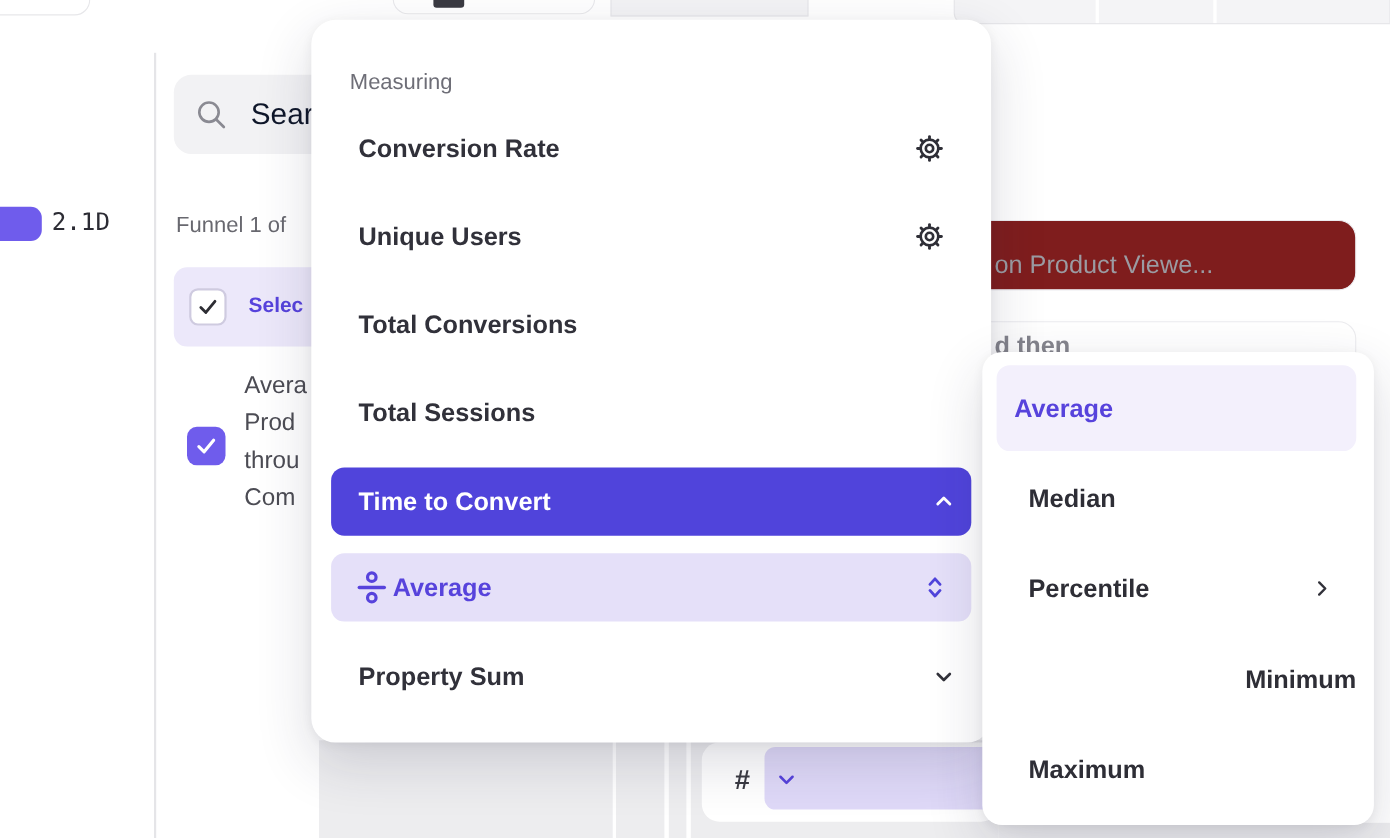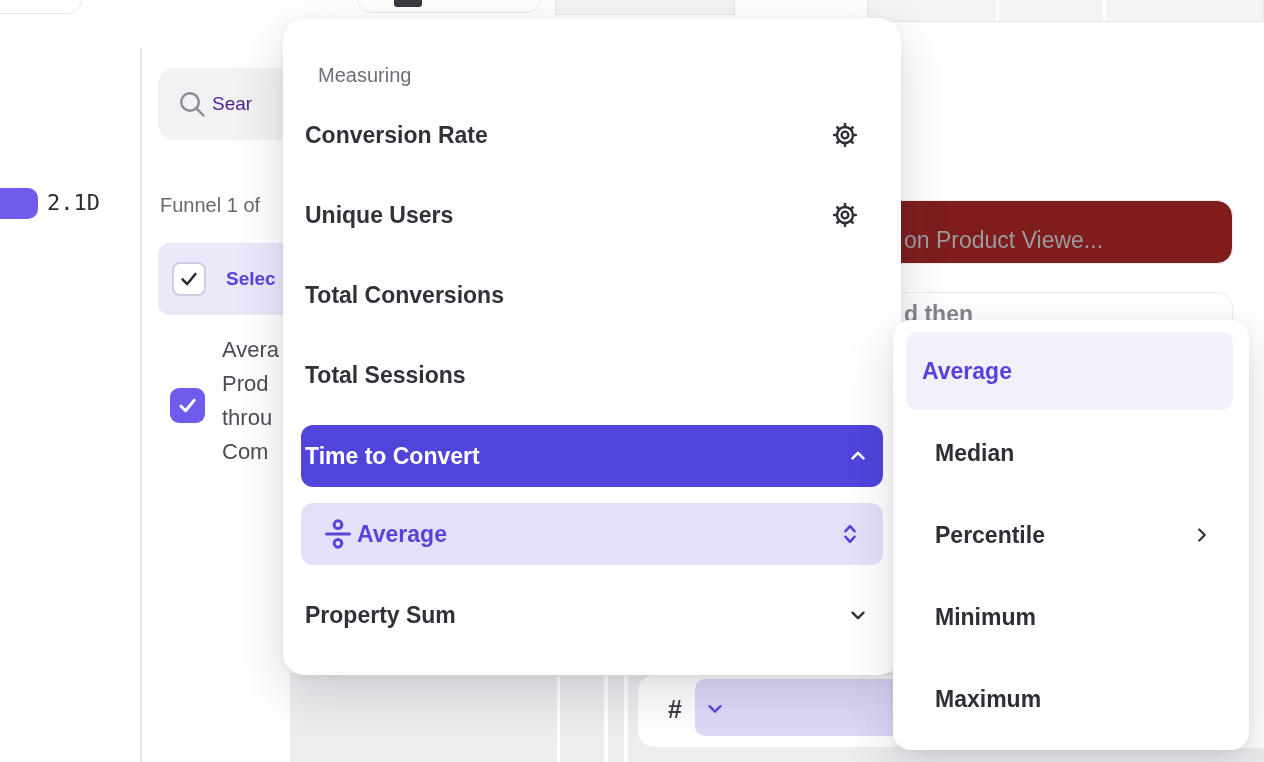--- a/index.html
+++ b/index.html
@@ -23,21 +23,21 @@
     background:#E5E5E8; }
 
   .funnel-bar { position:absolute; left:-12px; top:188px; width:50px; height:31px;
     background:#6F5CEC; border-radius:10px; }
   .bar-label { position:absolute; left:47px; top:190px;
     font-family:"DejaVu Sans Mono", monospace; font-size:22px; color:#2C2C34; }
 
   .search { position:absolute; left:158px; top:68px; width:262px; height:72px;
     background:#F2F2F4; border-radius:16px; display:flex; align-items:center; }
   .search svg { margin-left:19px; }
-  .search-text { margin-left:4px; font-size:19px; color:#4c1d95; }
+  .search-text { margin-left:20px; font-size:27px; color:#0f172a; }
 
   .funnel-caption { position:absolute; left:160px; top:194px; font-size:20px;
     color:#68686F; font-weight:400; }
 
   .select-row { position:absolute; left:158px; top:243px; width:262px; height:72px;
     background:#ECE8FA; border-radius:12px; display:flex; align-items:center; }
   .cbx-light { width:34px; height:34px; margin-left:14px; background:#fff;
     border:2px solid #CFCBE0; border-radius:8px; display:flex; align-items:center;
     justify-content:center; }
   .select-label { margin-left:20px; font-size:19px; font-weight:700; color:#5743DC; }
@@ -74,21 +74,21 @@
   .metric-pill svg { margin-left:9px; }
 
   
   .menu { position:absolute; left:283px; top:18px; width:618px; height:657px;
     background:#ffffff; border-radius:22px;
     box-shadow:0 18px 50px rgba(40,40,70,.16), 0 2px 10px rgba(0,0,0,.06); }
   .menu-title { position:absolute; left:35px; top:46px; font-size:20px;
     color:#6E6E77; }
   .menu-item { position:absolute; left:18px; width:582px; height:62px;
     border-radius:12px; display:flex; align-items:center; cursor:pointer; }
-  .menu-item .mi-label { margin-left:4px; font-size:23px; font-weight:600;
+  .menu-item .mi-label { margin-left:25px; font-size:23px; font-weight:600;
     color:#31313A; }
   .mi-selected { background:#5044DB; }
   .mi-selected .mi-label { color:#ffffff; }
   .mi-sub { background:#E5E0F9; }
   .mi-sub .mi-label { color:#5743DC; margin-left:56px; }
   .mi-right { position:absolute; }
   .gear { position:absolute; right:25px; top:18px; }
   .avg-icon { position:absolute; left:21px; top:15px; }
 
   
@@ -256,21 +256,21 @@
     </div>
     <div class="fly-item" style="top:94px;">
       <span class="fi-label">Median</span>
     </div>
     <div class="fly-item" style="top:176px;">
       <span class="fi-label">Percentile</span>
       <svg style="position:absolute; right:20px; top:28px;" width="22" height="22" viewBox="0 0 24 24">
         <polyline points="9,6 15,12 9,18" fill="none" stroke="#32323A" stroke-width="2.4" stroke-linecap="round" stroke-linejoin="round"></polyline>
       </svg>
     </div>
-    <div class="fly-item" style="top:258px;">
+    <div class="fly-item" style="top:258px;justify-content:flex-end;">
       <span class="fi-label">Minimum</span>
     </div>
     <div class="fly-item" style="top:340px;">
       <span class="fi-label">Maximum</span>
     </div>
   </div>
 
 </div>
 
 </body></html>

